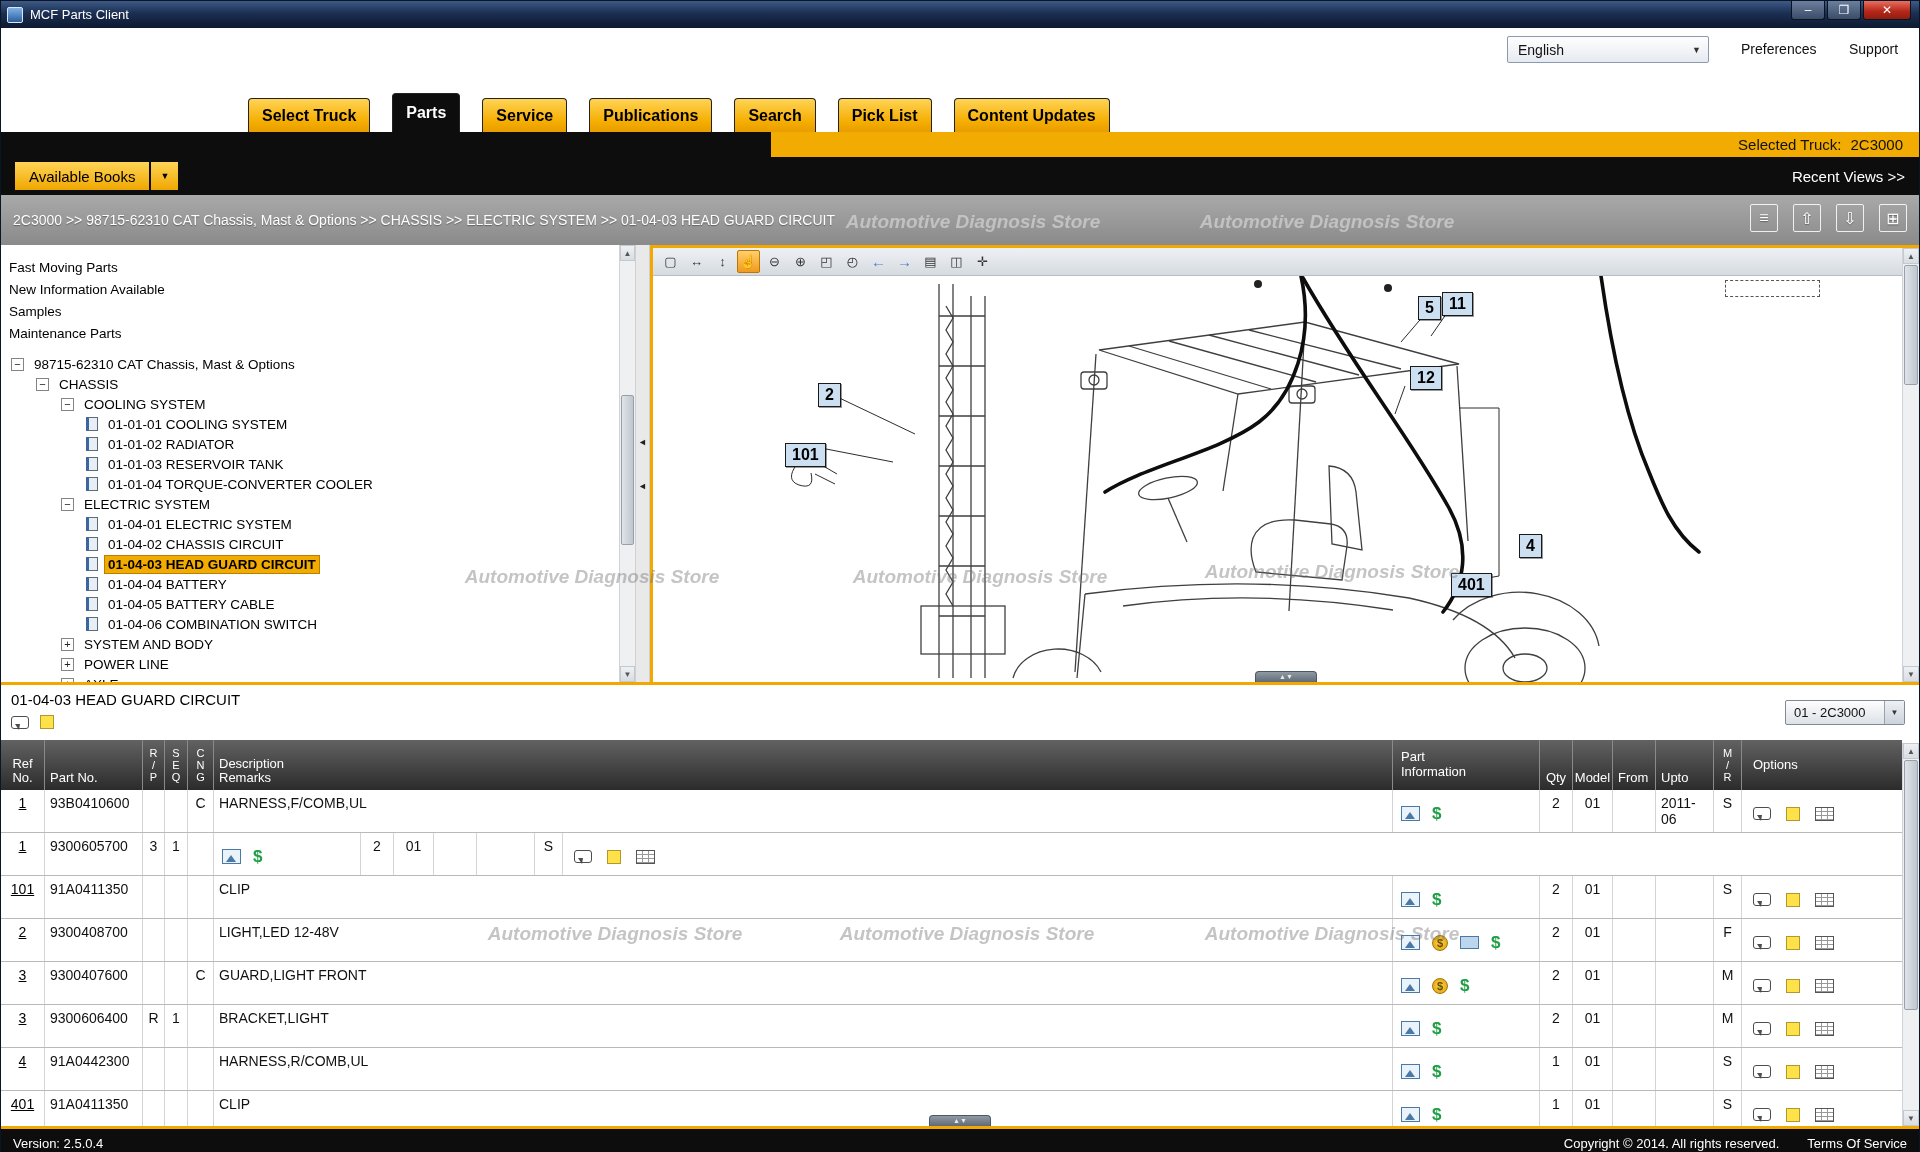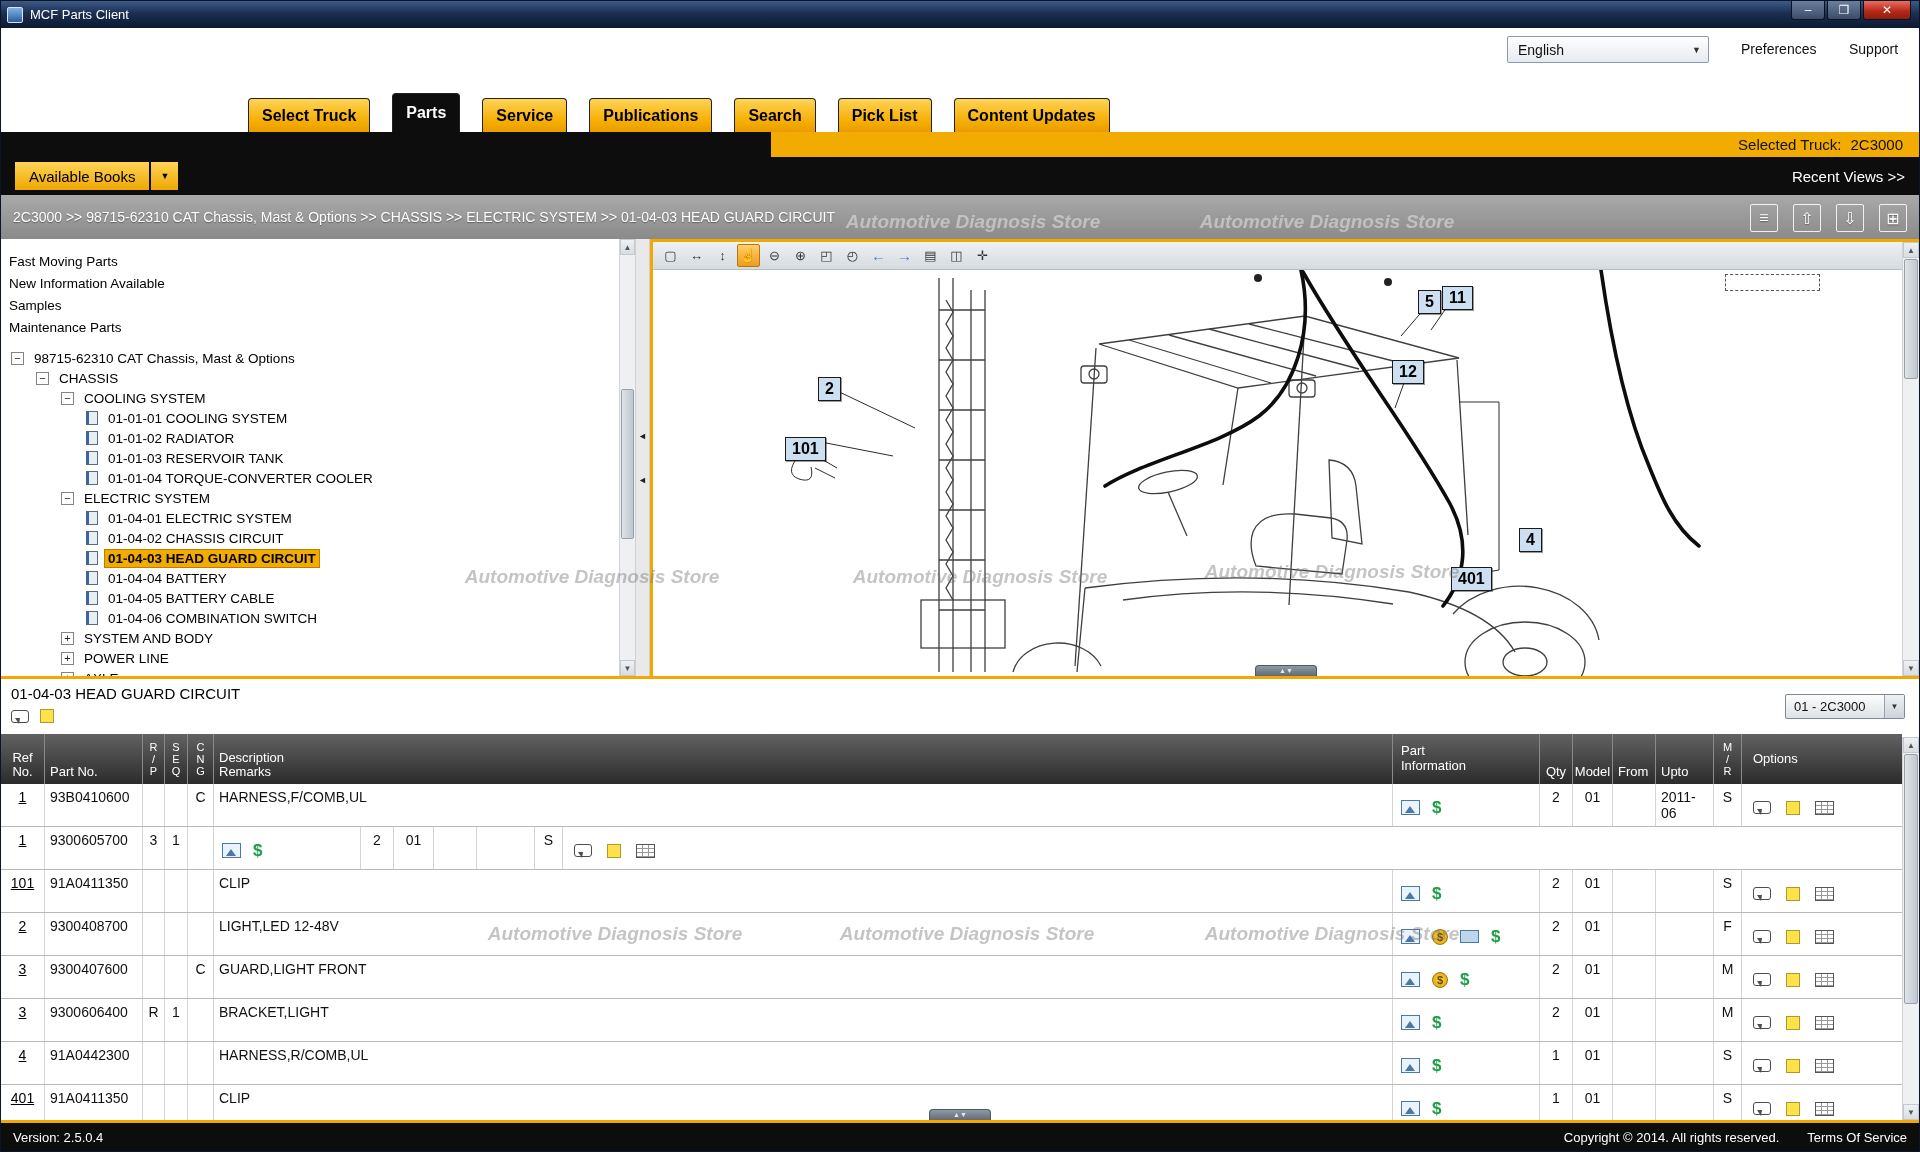--- a/index.html
+++ b/index.html
@@ -35,21 +35,21 @@
   .strip-yellow .val { margin-left:9px; }
 
   
   .bookbar { height:38px; background:#0d0d0d; display:flex; align-items:center; padding:0 14px; flex:0 0 auto; }
   .ab-group { display:flex; }
   .ab-btn { background:linear-gradient(#ffd456,#efa700); height:28px; padding:0 14px; font-size:15px; display:flex; align-items:center; color:#000; }
   .ab-arrow { width:27px; height:28px; margin-left:2px; background:linear-gradient(#ffd456,#efa700); display:flex; align-items:center; justify-content:center; font-size:9px; color:#000; }
   .recent { margin-left:auto; color:#fff; font-size:15px; }
 
   
-  .breadcrumb { height:44px; background:linear-gradient(#a9a9a9,#8a8a8a); display:flex; align-items:center; padding-left:12px; color:#fff; font-size:14px; position:relative; text-shadow:0 1px 1px rgba(0,0,0,.35); flex:0 0 auto; }
+  .breadcrumb { height:50px; background:linear-gradient(#a9a9a9,#8a8a8a); display:flex; align-items:center; padding-left:12px; color:#fff; font-size:14px; position:relative; text-shadow:0 1px 1px rgba(0,0,0,.35); flex:0 0 auto; }
   .bc-icons { position:absolute; right:12px; top:9px; display:flex; gap:15px; }
   .bc-icon { width:28px; height:28px; border:1px solid rgba(255,255,255,.85); color:#fff; font-size:16px; display:flex; align-items:center; justify-content:center; border-radius:2px; }
 
   
   .main { height:437px; display:flex; position:relative; background:#fff; flex:0 0 auto; }
   .tree-panel { width:618px; position:relative; overflow:hidden; padding-top:12px; background:#fff; }
   .quick-link { font-size:13.5px; padding:3px 0 4px 8px; color:#000; white-space:nowrap; }
   .tree { margin-top:9px; }
   .tree-row { display:flex; align-items:center; height:20px; font-size:13.5px; white-space:nowrap; color:#000; }
   .exp { flex:0 0 13px; width:13px; height:13px; border:1px solid #848484; background:#fff; font-size:11px; line-height:10px; text-align:center; margin-right:7px; color:#222; }
@@ -353,21 +353,21 @@
             <path d="M846,132 L846,300 M846,132 L806,132 M846,300 L812,306"></path>
           </g>
           <circle cx="735" cy="12" r="4" fill="#222"></circle>
           <circle cx="605" cy="8" r="4" fill="#222"></circle>
         </svg>
         <div class="dashed-box" style="left:1072px;top:4px;width:95px;height:17px;"></div>
       <div class="callout" style="left: 165px; top: 107px;">2</div>
           <div class="callout" style="left: 132px; top: 167px;">101</div>
           <div class="callout" style="left: 765px; top: 20px;">5</div>
           <div class="callout" style="left: 789px; top: 16px;">11</div>
-          <div class="callout" style="left: 739px; top: 90px;">12</div>
+          <div class="callout" style="left: 757px; top: 90px;">12</div>
           <div class="callout" style="left: 866px; top: 258px;">4</div>
           <div class="callout" style="left: 798px; top: 297px;">401</div>
         </div>
       <div class="dscroll">
         <div class="vscroll" style="position:absolute;inset:0;width:17px;">
           <div class="arr up">▲</div>
           <div class="thumb" style="top:17px;height:120px;"></div>
           <div class="arr down">▼</div>
         </div>
       </div>

